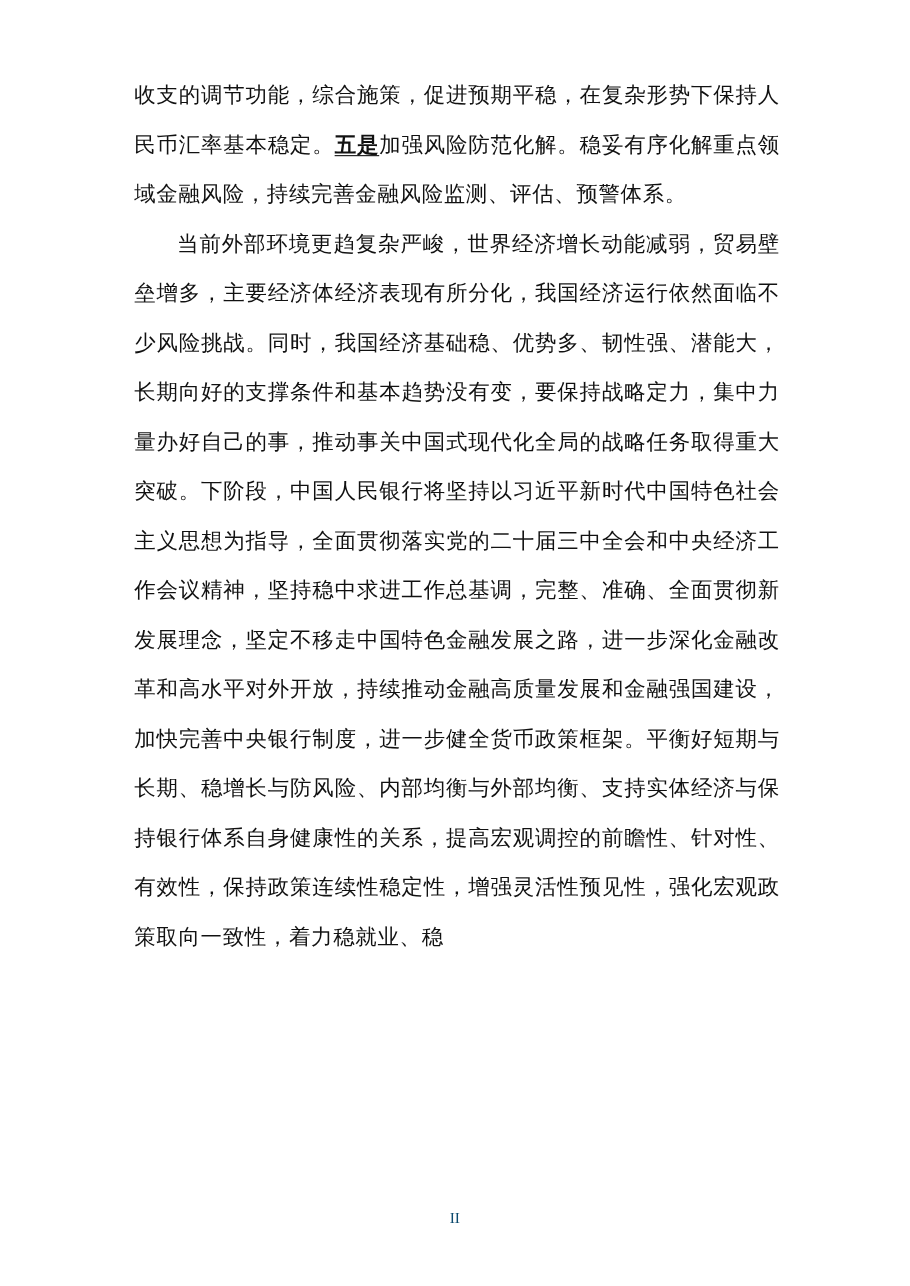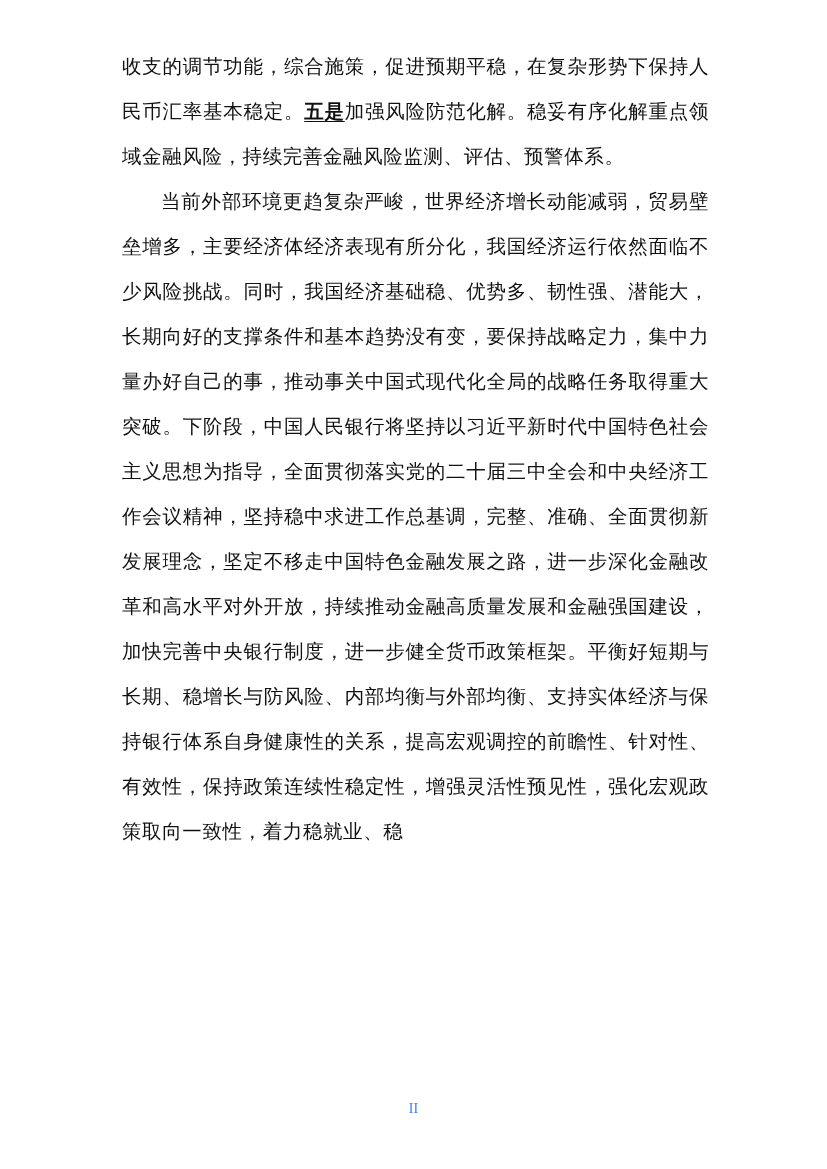--- a/index.html
+++ b/index.html
@@ -15,21 +15,21 @@
     position: relative;
     overflow: hidden;
   }
   .page {
     position: absolute;
     top: 0;
     left: 0;
     width: 827px;
     height: 1169px;
     box-sizing: border-box;
-    padding: 44px 118px 60px 122px;
+    padding: 64px 118px 60px 122px;
   }
   .doc-body {
     font-size: 19.5px;
     line-height: 45px;
     text-align: justify;
     text-justify: inter-ideograph;
     letter-spacing: 0.6px;
   }
   .para {
     margin: 0;
@@ -44,21 +44,21 @@
     text-underline-offset: 3px;
   }
   .page-number {
     position: absolute;
     left: 0;
     right: 0;
     bottom: 52px;
     text-align: center;
     font-size: 14px;
     font-family: "Liberation Serif", serif;
-    color: #3b82f6;
+    color: #0c4a6e;
   }
 </style>
 </head>
 <body>
 
 <div class="page">
   <div class="doc-body">
 
     <p class="para"><span>收支的调节功能，综合施策，促进预期平稳，在复杂形势下保持人民币汇率基本稳定。</span><span class="b-underline">五是</span><span>加强风险防范化解。稳妥有序化解重点领域金融风险，持续完善金融风险监测、评估、预警体系。</span></p>
 

